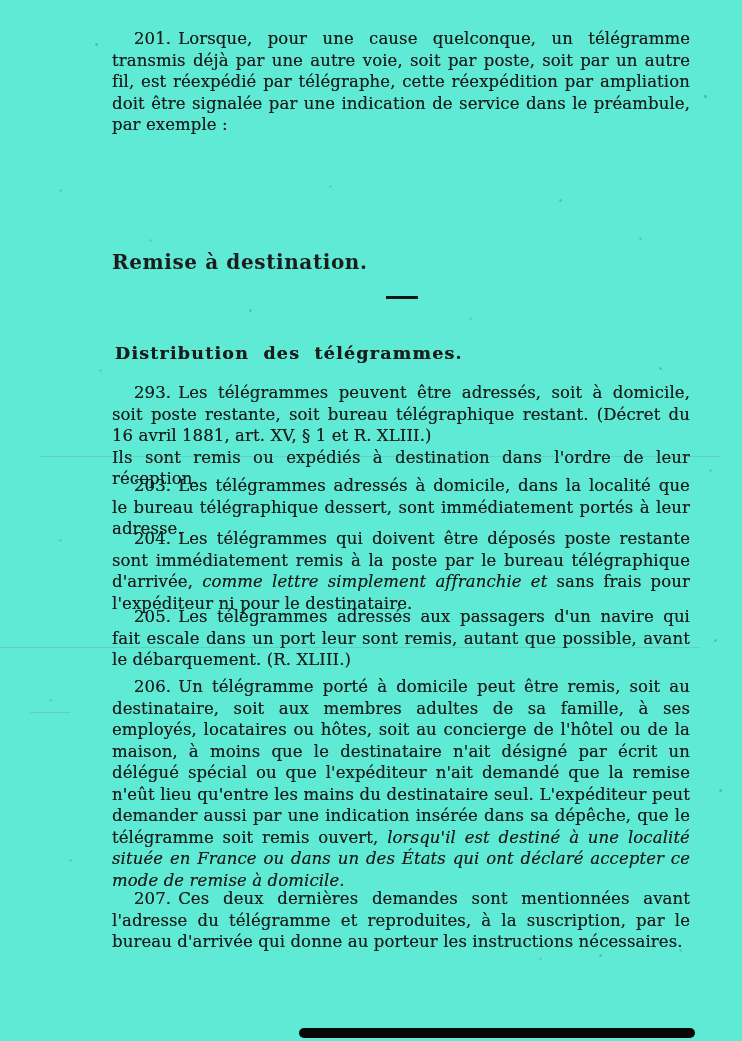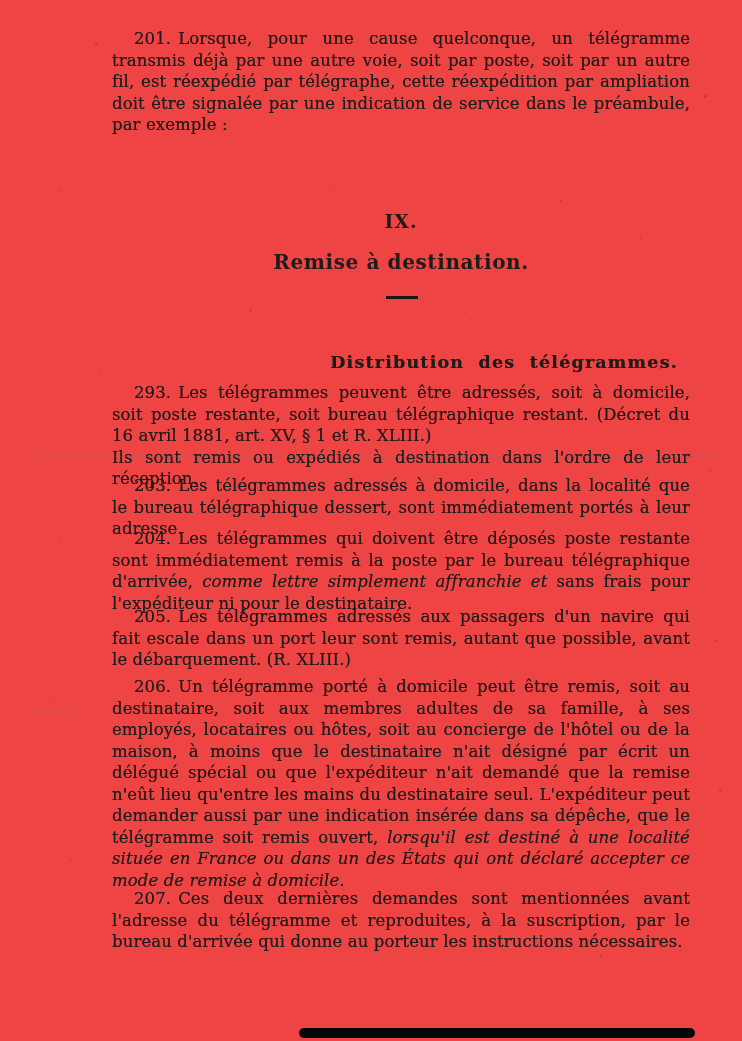--- a/index.html
+++ b/index.html
@@ -4,21 +4,21 @@
 <style>
   html, body {
     margin: 0;
     padding: 0;
     background: #ffffff;
   }
   .page {
     position: relative;
     width: 742px;
     height: 1041px;
-    background: #ef4444;
+    background: #5eead4;
     overflow: hidden;
     font-family: "DejaVu Serif", "Liberation Serif", serif;
     color: #1c1c1c;
   }
   .text-block {
     position: absolute;
     left: 112px;
     width: 578px;
   }
   .body-par {
@@ -43,40 +43,40 @@
     font-weight: bold;
     font-size: 19px;
     text-align: center;
     text-indent: 0;
     letter-spacing: 1px;
     margin: 0;
   }
   .chapter-title {
     font-weight: bold;
     font-size: 20px;
-    text-align: center;
+    text-align: left;
     text-indent: 0;
     letter-spacing: 0.6px;
     margin: 0;
   }
   .heading-rule {
     position: absolute;
     left: 274px;
     width: 32px;
     height: 3px;
     background: #161616;
   }
   .section-heading {
     font-weight: bold;
     font-size: 17.5px;
-    text-align: right;
+    text-align: left;
     text-indent: 0;
     letter-spacing: 1.2px;
     word-spacing: 7px;
-    margin: 12px;
+    margin: 3px;
     text-shadow: 0 0 0.6px rgba(15,15,15,0.7);
   }
   .stacked p + p { margin-top: 0; }
   .artifact-line {
     position: absolute;
     height: 1px;
     background: rgba(120,120,120,0.22);
   }
   .scan-bar {
     position: absolute;
@@ -121,23 +121,20 @@
 
 <div class="page">
 
   <div class="text-block" style="top:28px">
     <p class="body-par">
       <span class="artno">201.</span><span>Lorsque, pour une cause quelconque, un télégramme transmis déjà par une autre voie, soit par poste, soit par un autre fil, est réexpédié par télégraphe, cette réexpédition par ampliation doit être signalée par une indication de service dans le préambule, par exemple :</span>
     </p>
   </div>
 
 
-  <div class="text-block" style="top:210px">
-    <p class="chapter-numeral">IX.</p>
-  </div>
   <div class="text-block" style="top:250px">
     <p class="chapter-title">Remise à destination.</p>
   </div>
   <div class="text-block" style="top:296px;height:3px">
     <div class="heading-rule"></div>
   </div>
 
   <div class="text-block" style="top:340px">
     <p class="section-heading">Distribution des télégrammes.</p>
   </div>

